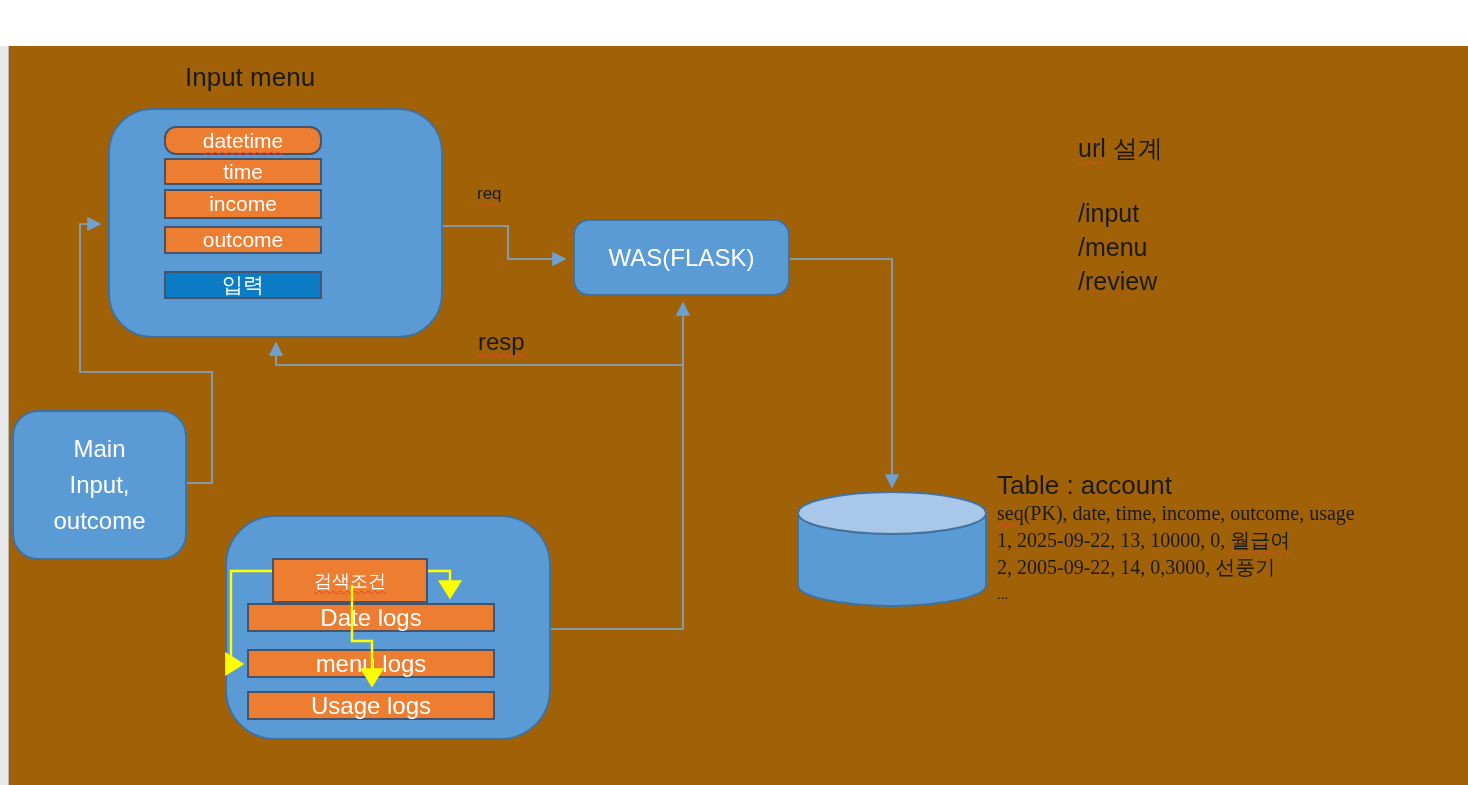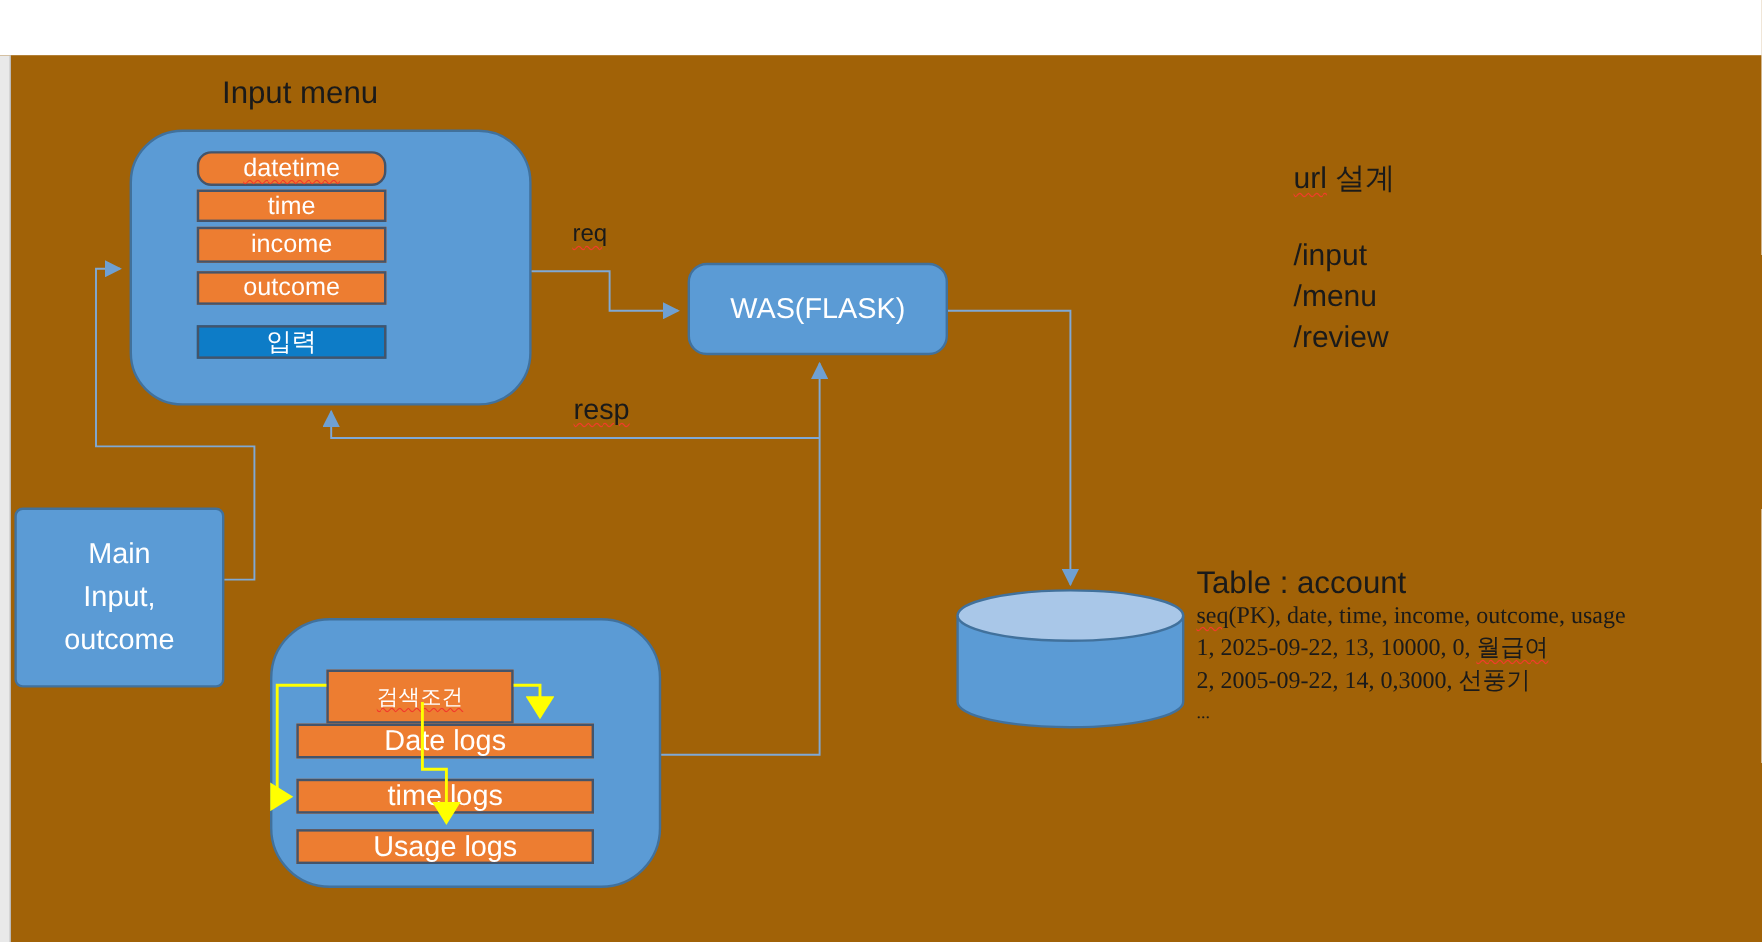--- a/index.html
+++ b/index.html
@@ -29,38 +29,38 @@
   <div class="lbl" style="left:185px;top:16px;font-size:26px;">Input menu</div>
 
   <div class="bluebox" style="left:108px;top:62px;width:335px;height:230px;border-radius:44px;"></div>
 
   <div class="btn sq" style="left:164px;top:80px;width:158px;height:29px;font-size:21px;border-radius:12px;">datetime</div>
   <div class="btn" style="left:164px;top:112px;width:158px;height:27px;font-size:21px;">time</div>
   <div class="btn" style="left:164px;top:143px;width:158px;height:30px;font-size:21px;">income</div>
   <div class="btn" style="left:164px;top:180px;width:158px;height:28px;font-size:21px;">outcome</div>
   <div class="btn btn-submit" style="left:164px;top:225px;width:158px;height:28px;font-size:21px;text-align:right;">입력</div>
 
-  <div class="bluebox white-center" style="left:12px;top:377px;width:175px;height:150px;border-radius:7px;font-size:24px;line-height:36px;">
+  <div class="bluebox white-center" style="left:12px;top:364px;width:175px;height:150px;border-radius:26px;font-size:24px;line-height:36px;">
     <div>
       <div>Main</div>
       <div>Input,</div>
       <div>outcome</div>
     </div>
   </div>
 
   <div class="bluebox white-center" style="left:573px;top:173px;width:217px;height:77px;border-radius:16px;font-size:24px;">WAS(FLASK)</div>
 
-  <div class="lbl sq" style="left:477px;top:138px;font-size:20px;">req</div>
+  <div class="lbl sq" style="left:477px;top:138px;font-size:17px;">req</div>
   <div class="lbl sq" style="left:478px;top:282px;font-size:24px;">resp</div>
 
   <div class="bluebox" style="left:225px;top:469px;width:326px;height:225px;border-radius:50px;"></div>
 
   <div class="btn sq" style="left:272px;top:512px;width:156px;height:45px;font-size:18px;">검색조건</div>
   <div class="btn" style="left:247px;top:557px;width:248px;height:29px;font-size:24px;">Date logs</div>
-  <div class="btn" style="left:247px;top:603px;width:248px;height:29px;font-size:24px;">time logs</div>
+  <div class="btn" style="left:247px;top:603px;width:248px;height:29px;font-size:24px;">menu logs</div>
   <div class="btn" style="left:247px;top:645px;width:248px;height:29px;font-size:24px;">Usage logs</div>
 
 
   <div class="lbl" style="left:1078px;top:86px;font-size:25px;">
     <span class="sq">url</span><span> 설계</span>
   </div>
   <div class="lbl" style="left:1078px;top:150px;font-size:25px;line-height:34px;">
     <div>/input</div>
     <div>/menu</div>
     <div>/review</div>

